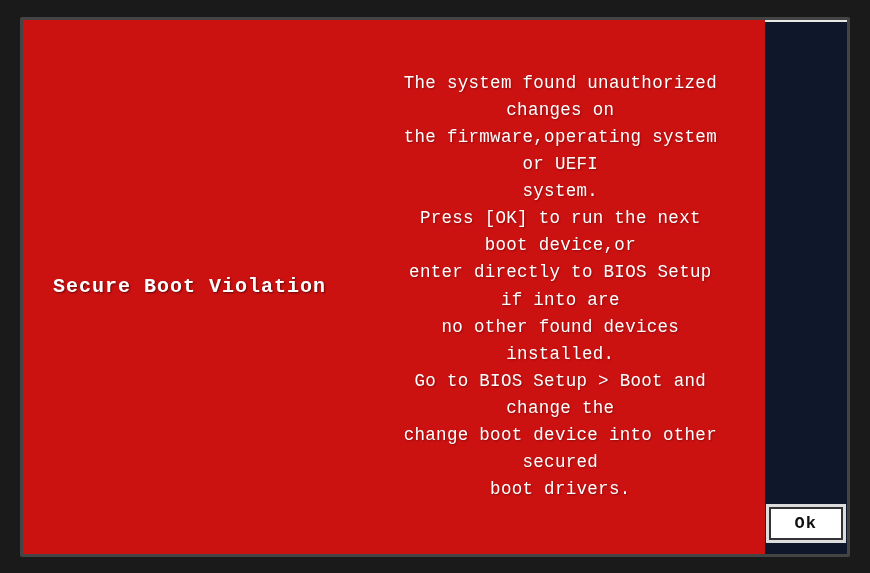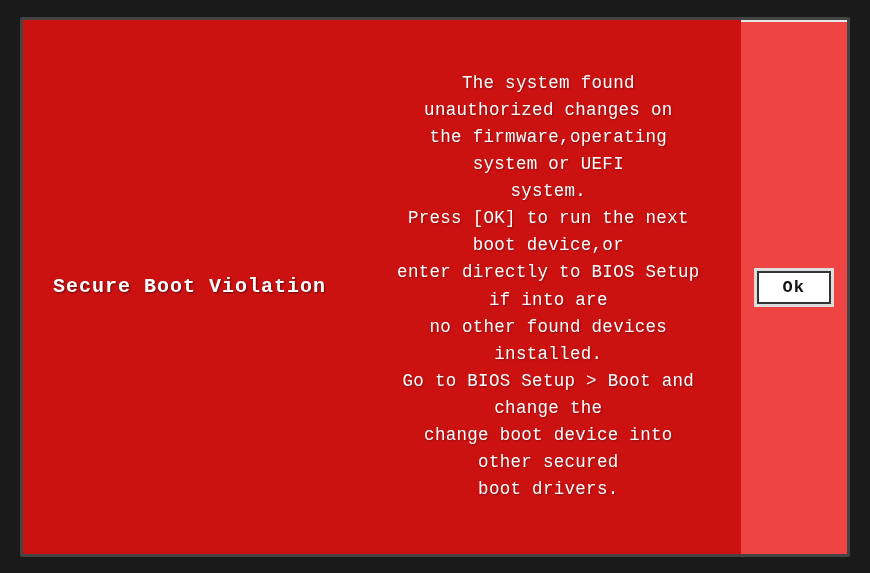--- a/index.html
+++ b/index.html
@@ -66,25 +66,25 @@
       font-size: 17.5px;
       line-height: 1.55;
       text-align: center;
       font-family: 'Courier New', Courier, monospace;
       font-weight: normal;
       letter-spacing: 0.3px;
       text-shadow: 1px 1px 2px rgba(0,0,0,0.3);
     }
 
     .button-area {
-      background: #ef4444;
+      background: #0f172a;
       border-top: 2px solid #e8e8e8;
-      padding: 14px 16px;
+      padding: 14px 4px;
       display: flex;
-      align-items: center;
+      align-items: flex-end;
       justify-content: center;
     }
 
     .ok-button {
       background: #ffffff;
       color: #111111;
       border: 2px solid #333;
       padding: 5px 24px;
       font-size: 17px;
       font-family: 'Courier New', Courier, monospace;

